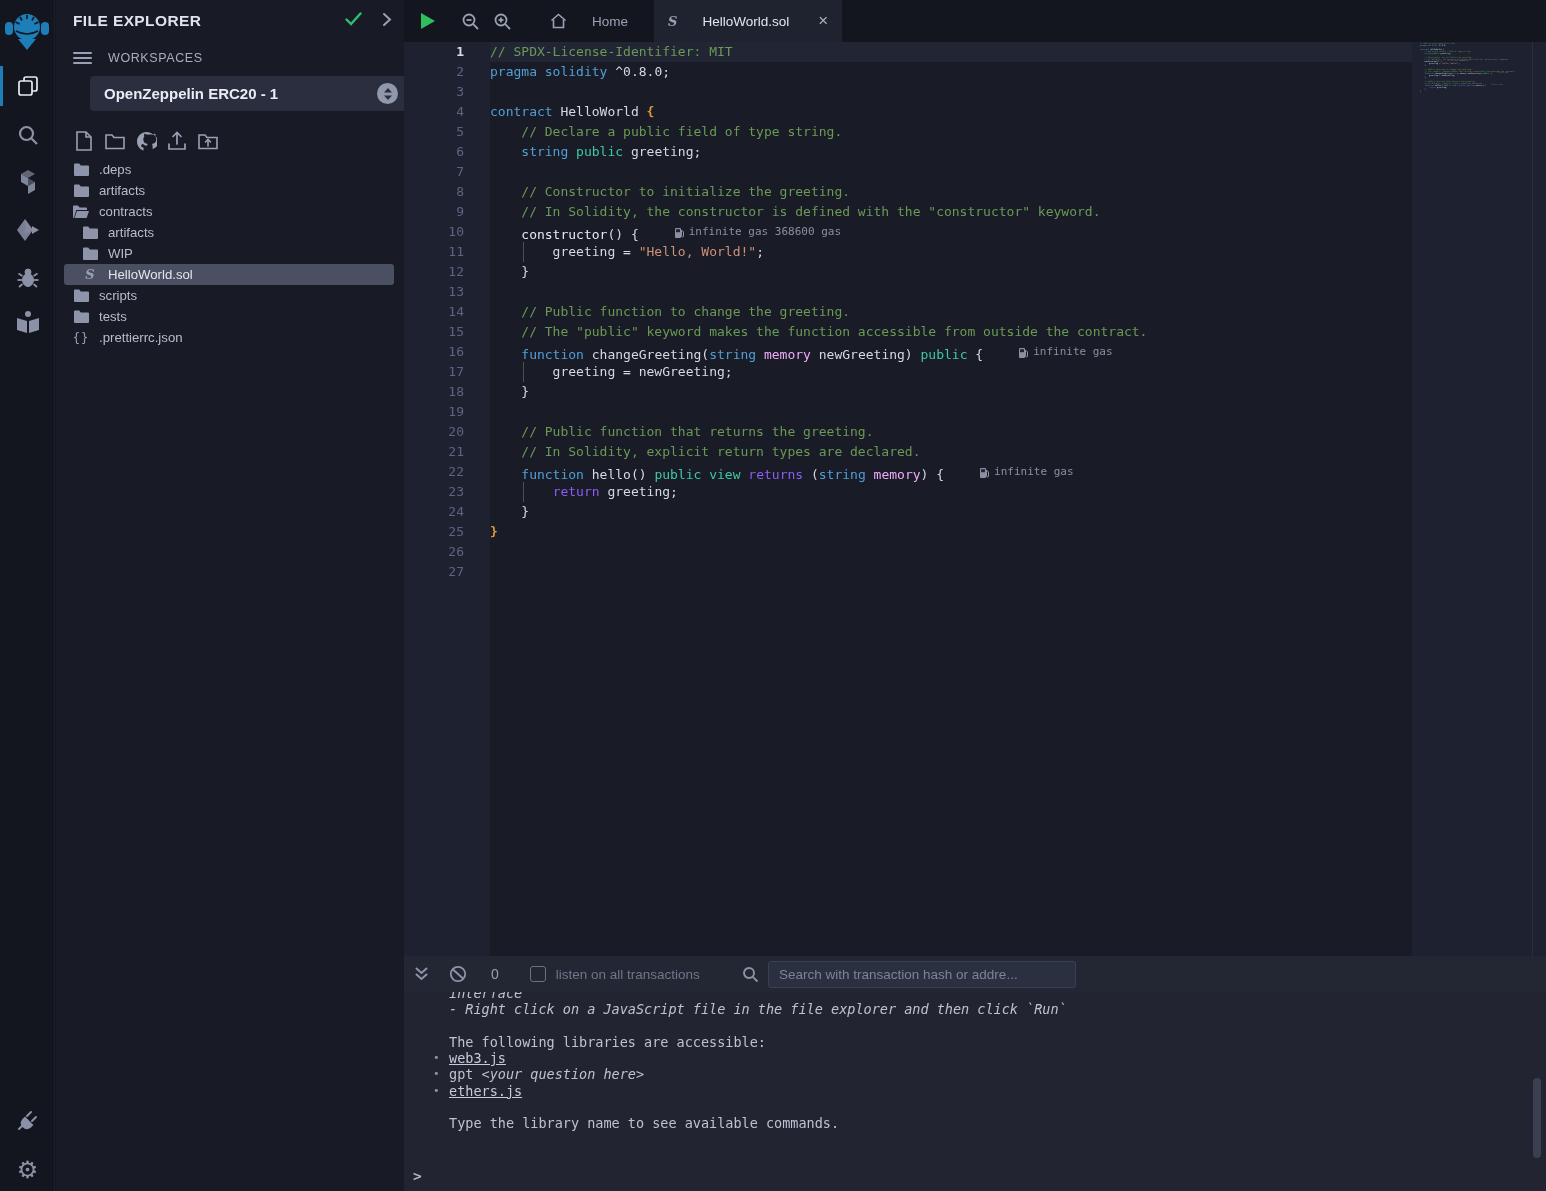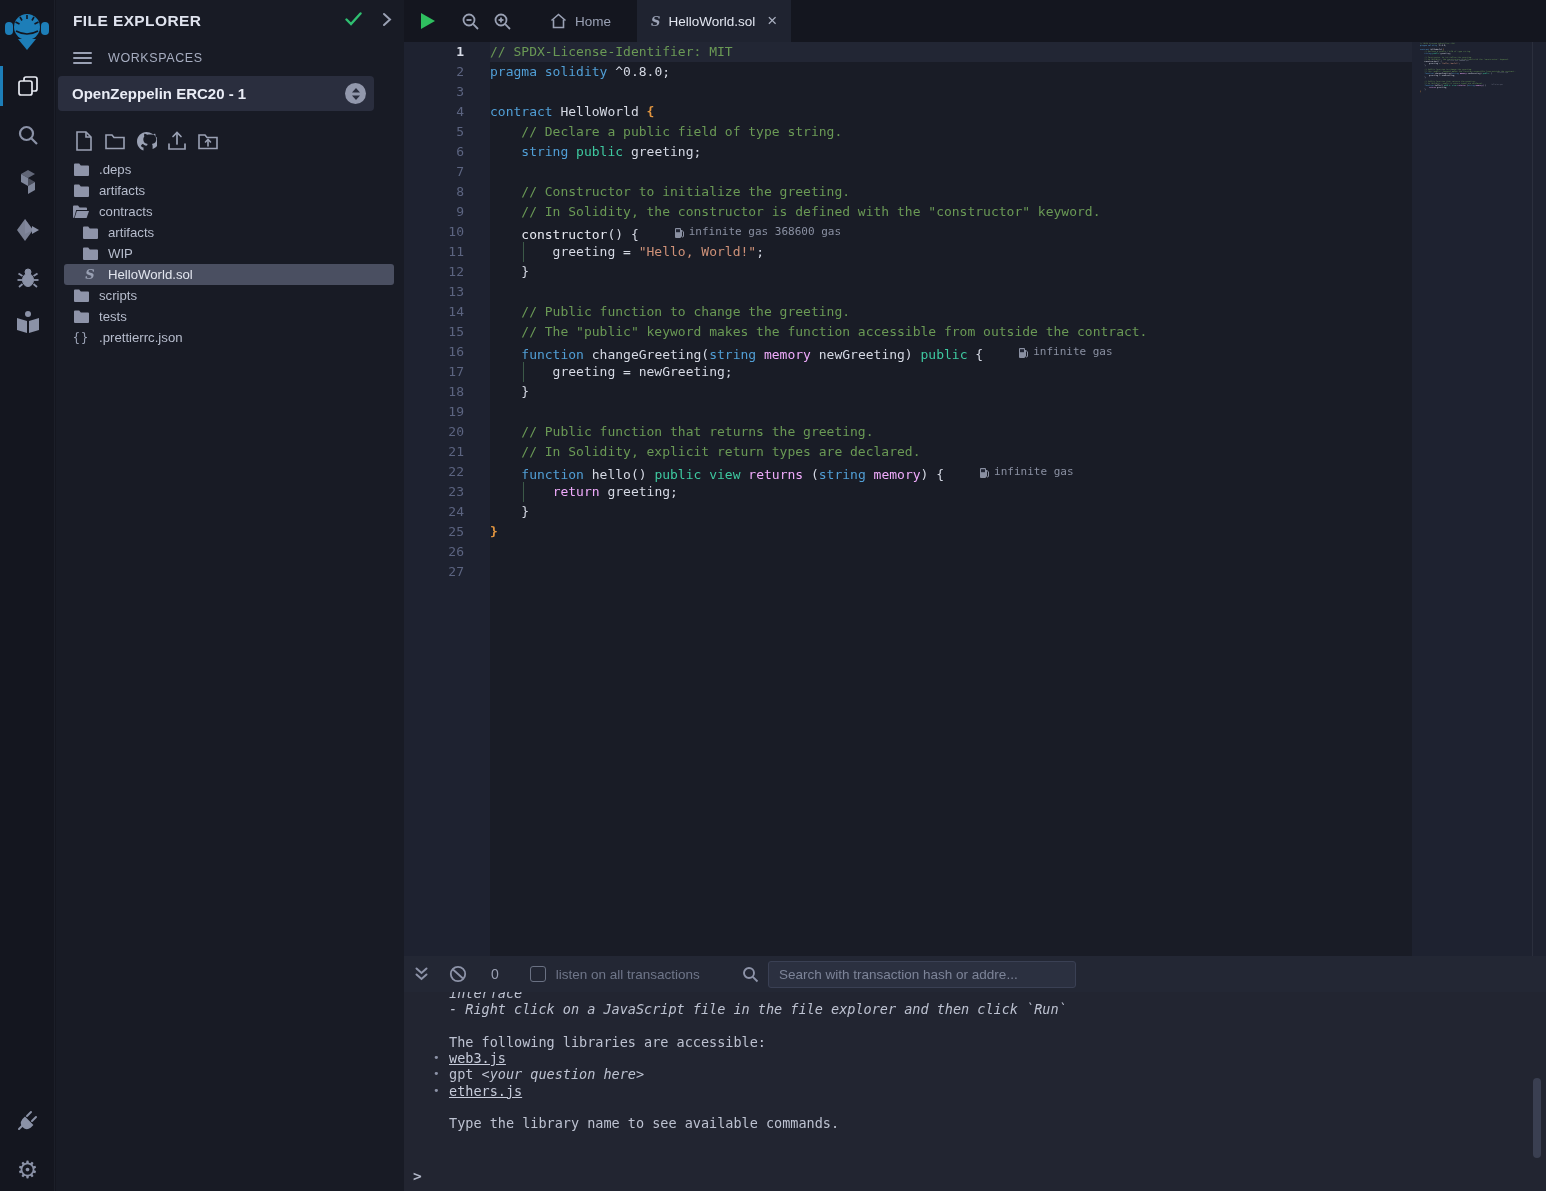--- a/index.html
+++ b/index.html
@@ -18,21 +18,21 @@
 
   
   .explorer { position:absolute; left:56px; top:0; width:348px; height:1191px; background:#181b25; }
   .exp-header { position:absolute; left:17px; right:12px; top:12px; height:22px; display:flex; align-items:flex-start; }
   .exp-title { font-size:15.5px; font-weight:600; letter-spacing:.4px; color:#dfe3ee; }
   .exp-header .spacer { flex:1; }
   .ws-row { position:absolute; left:17px; top:50px; height:16px; display:flex; align-items:center; gap:16px; }
   .hamburger { width:19px; display:flex; flex-direction:column; gap:3px; cursor:pointer; }
   .hamburger div { height:2px; background:#9aa1b4; border-radius:1px; }
   .ws-label { font-size:12.5px; letter-spacing:.6px; color:#a6adc0; }
-  .ws-select { position:absolute; left:2px; top:76px; width:316px; height:35px; background:#2a2e3e;
+  .ws-select { position:absolute; left:34px; top:76px; width:316px; height:35px; background:#2a2e3e;
                border-radius:4px; display:flex; align-items:center; padding:0 8px 0 14px; cursor:pointer; }
   .ws-name { font-size:15px; font-weight:600; color:#e9ecf5; flex:1; }
   .ws-badge { width:21px; height:21px; border-radius:50%; background:#9298ac; display:flex;
               align-items:center; justify-content:center; }
   .exp-tools { position:absolute; left:17px; top:129px; height:24px; display:flex; gap:9px; }
   .exp-tools .tool { width:22px; height:24px; display:flex; align-items:center; justify-content:center;
                      color:#9aa1b4; cursor:pointer; }
   .tree { position:absolute; left:0; right:8px; top:159px; }
   .tree-row { position:relative; height:21px; display:flex; align-items:center; font-size:13.2px;
               color:#b7bdcd; cursor:pointer; }
@@ -42,40 +42,40 @@
   .tree-row.selected { background:#4a4f61; border-radius:3px; margin:0 2px 0 8px; }
   .tree-row.selected.ind1 { padding-left:18px; }
   .tree-row.selected .label { color:#e2e5ee; }
   .braces-ic { font-family:"DejaVu Sans Mono", monospace; font-size:12px; color:#9aa1b4; letter-spacing:1px; }
 
   
   .editor { position:absolute; left:404px; top:0; right:0; height:956px; background:#191c26; }
   .tabbar { position:absolute; left:0; right:0; top:0; height:42px; background:#14161f; display:flex; align-items:center; }
   .tb-btn { width:32px; height:42px; display:flex; align-items:center; justify-content:center; cursor:pointer; color:#9aa1b4; }
   .tb-btn.play { margin-left:8px; }
-  .tab { height:42px; display:flex; align-items:center; gap:8px; padding:0 14px; font-size:13.5px;
+  .tab { height:42px; display:flex; align-items:center; gap:25px; padding:0 14px; font-size:13.5px;
          color:#9aa1b4; cursor:pointer; }
   .tab.home { margin-left:18px; }
   .tab.active { background:#1f2330; color:#e2e6f0; }
   .tab .close { font-size:17px; color:#aab0c0; margin-left:4px; }
   .sol-glyph { font-weight:700; font-size:13px; color:#9aa1b4; font-style:italic; font-family:"DejaVu Serif", serif; }
 
   .editor-body { position:absolute; left:0; right:0; top:42px; bottom:0; }
   .gutter { position:absolute; left:0; top:0; width:86px; bottom:0; background:#1e2230; }
   .gutter .num { width:60px; height:20px; line-height:20px; text-align:right;
                  font-family:"DejaVu Sans Mono", monospace; font-size:13px; color:#5c6480; }
   .gutter .num.active { color:#d8dce8; font-weight:700; }
   .codearea { position:absolute; left:86px; top:0; right:134px; bottom:0; background:#191c26; cursor:text; }
   .curline { position:absolute; left:0; right:0; top:0; height:20px; background:#222634; }
   .code-line { position:relative; height:20px; line-height:20px; white-space:pre;
                font-family:"DejaVu Sans Mono", monospace; font-size:13px; color:#d5d9e4; }
   .tk-c { color:#6a9955; }
   .tk-k { color:#519fd6; }
   .tk-t { color:#3ec9a0; }
-  .tk-g { color:#f0abfc; }
+  .tk-g { color:#8b5cf6; }
   .tk-m { color:#f0abfc; }
   .tk-s { color:#ce9178; }
   .tk-o { color:#e2953f; font-weight:700; }
   .tk-w { color:#e8eaf2; font-weight:400; }
   .gas { display:inline-flex; align-items:center; gap:5px; margin-left:36px;
          font-size:11px; color:#8a90a2; vertical-align:1px; }
   .guide4 { position:absolute; left:33px; top:0; bottom:0; width:1px; background:#3c5948; }
 
   .minimap-zone { position:absolute; right:0; top:0; width:134px; bottom:0; background:#1e2230; }
   .minimap { position:absolute; left:8px; top:0; width:100px; overflow:hidden; cursor:pointer; }

